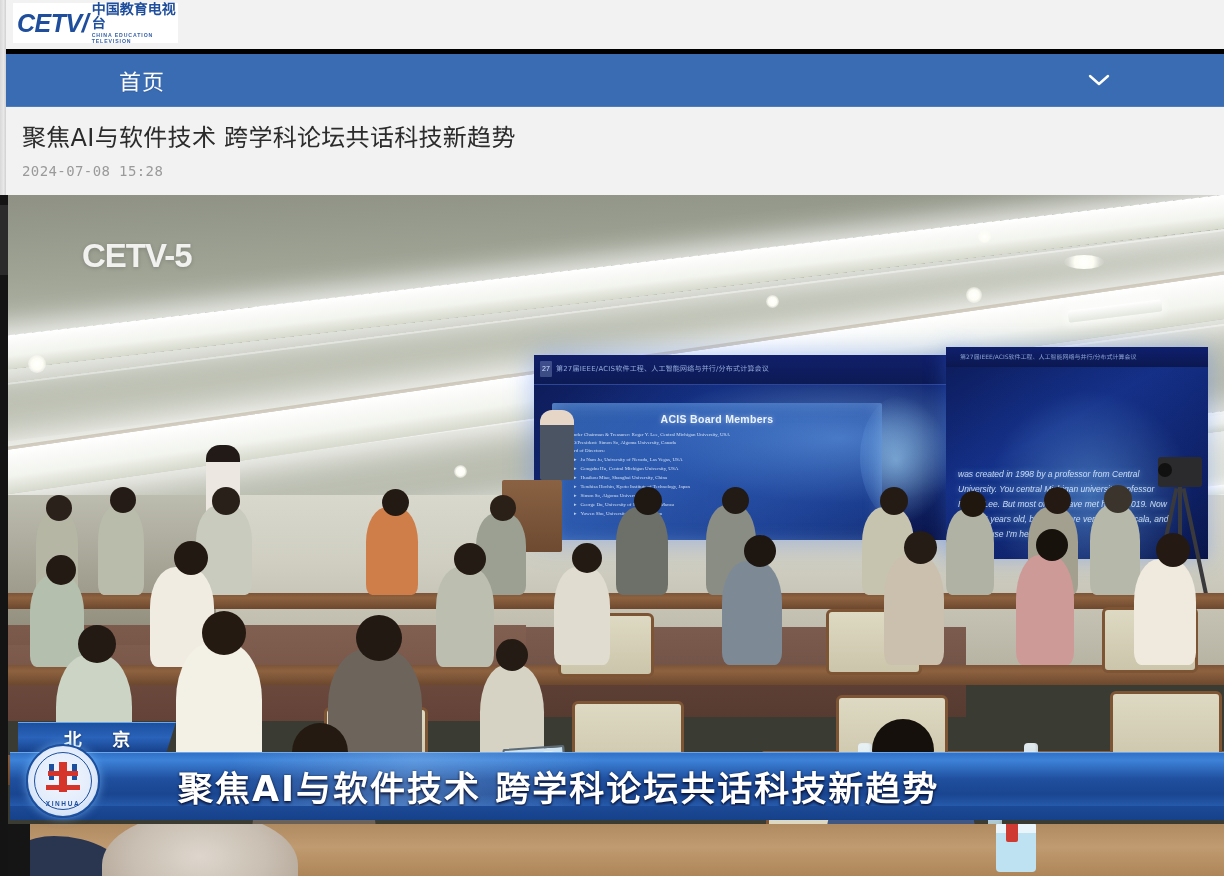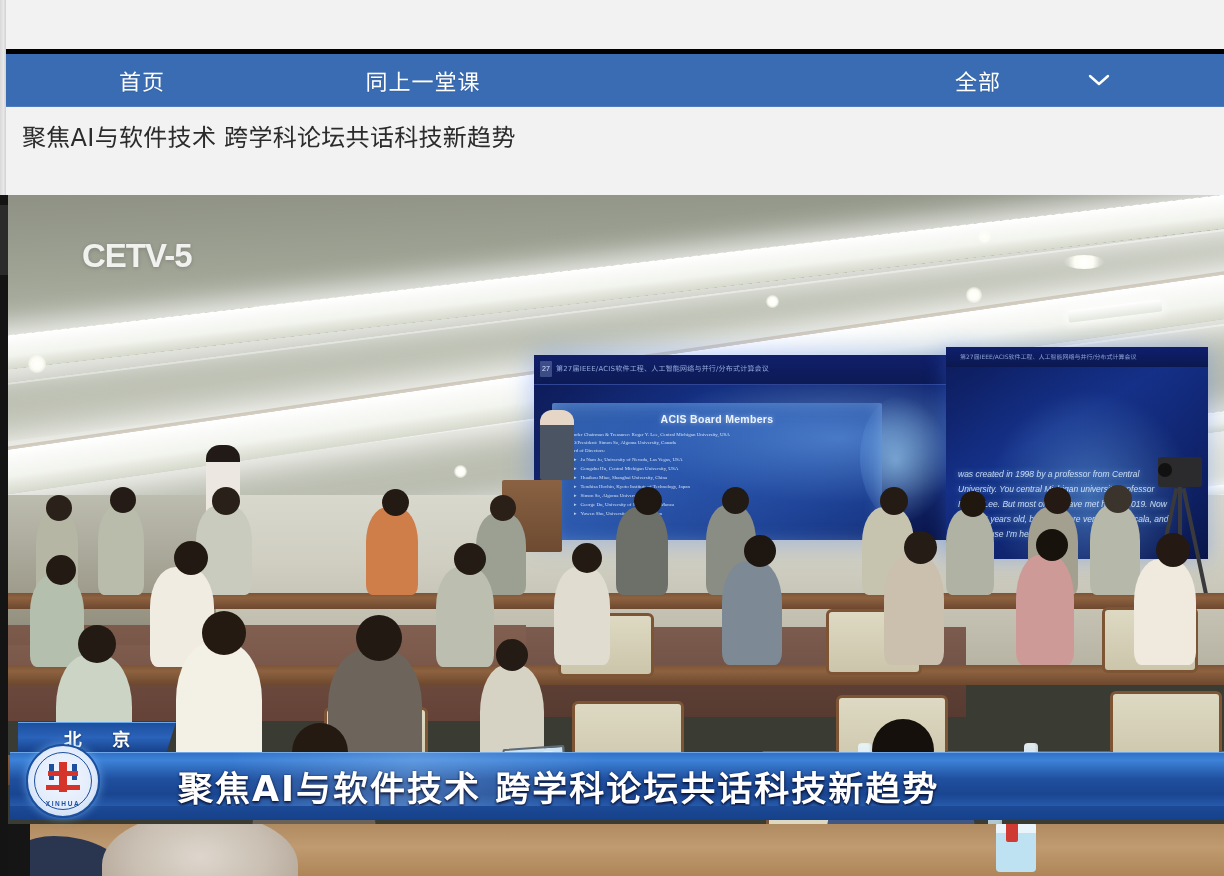--- a/index.html
+++ b/index.html
@@ -453,38 +453,45 @@
     position: absolute; left: 0; bottom: 0; width: 24px; height: 52px; background: #151515;
   }
 </style>
 </head>
 <body>
 
 <div class="page">
 
   <div class="header">
 
+    <div class="logo-box">
+      <span class="logo-cetv">CETV</span>
+      <span class="logo-slash">/</span>
+      <span class="logo-cn-wrap">
+        <span class="logo-cn">中国教育电视台</span>
+        <span class="logo-en">CHINA EDUCATION TELEVISION</span>
+      </span>
+    </div>
 
   </div>
 
   <div class="navbar">
     <div class="nav-inner">
       <div class="nav-item n0">首页</div>
-      <div class="nav-item n1">同上一堂课</div>
-      <div class="nav-item n3">全部</div>
       <div class="nav-chevron">
         <svg width="22" height="13" viewBox="0 0 22 13" aria-hidden="true">
           <path d="M2 2 L11 10 L20 2" fill="none" stroke="#ffffff" stroke-width="2.4" stroke-linecap="round" stroke-linejoin="round"></path>
         </svg>
       </div>
     </div>
   </div>
 
   <div class="article-head">
     <div class="article-title">聚焦AI与软件技术 跨学科论坛共话科技新趋势</div>
+    <div class="article-date">2024-07-08 15:28</div>
   </div>
 
   <div class="video">
     <div class="video-frame">
 
       <div class="ceiling">
         <div class="trim t1"></div>
         <div class="soffit s1"></div>
         <div class="beam b1"></div>
         <div class="trim t2"></div>

